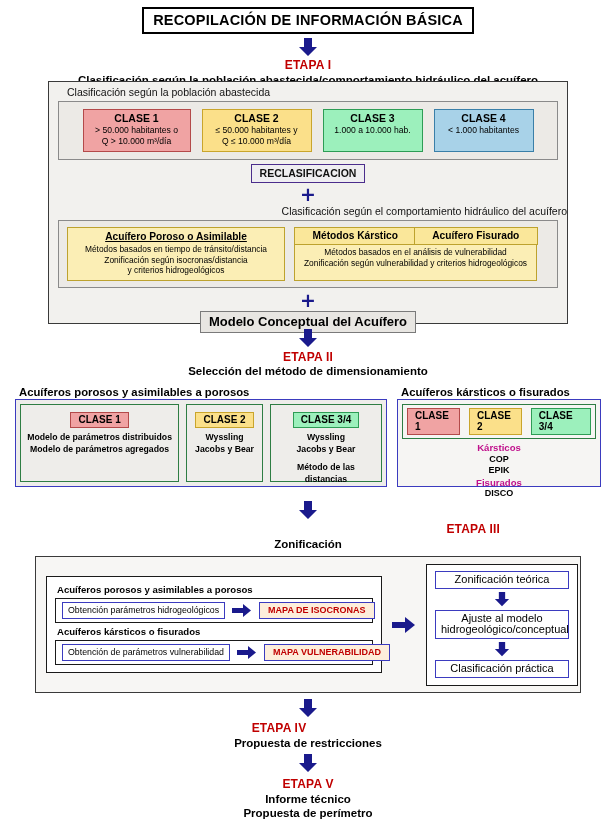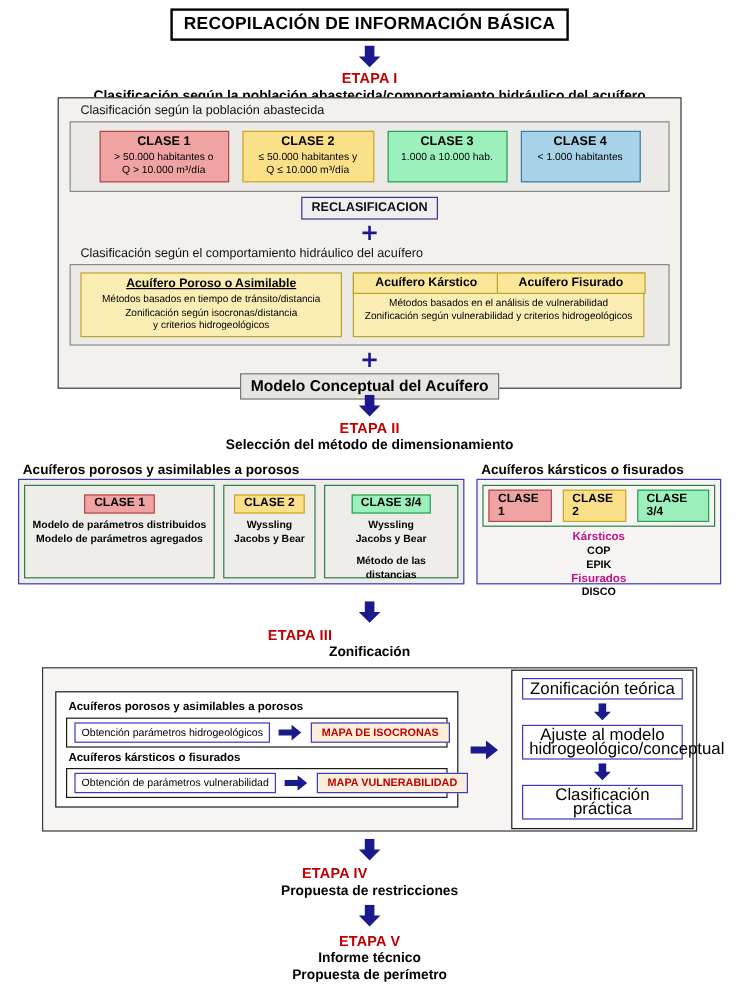--- a/index.html
+++ b/index.html
@@ -147,21 +147,21 @@
   }
   .e3-mapa{
     border:1.2px solid #3b3bbf;background:#fdeedb;color:#c00000;
     font-size:9px;font-weight:bold;padding:2px 8px 3px 8px;white-space:nowrap;
   }
   .e3-right{
     border:1.5px solid #1a1a1a;background:#ffffff;box-sizing:border-box;
     width:152px;padding:6px 8px 7px 8px;text-align:center;
   }
   .e3-node{
-    border:1.2px solid #3b3bbf;background:#fff;font-size:14px;
+    border:1.2px solid #3b3bbf;background:#fff;font-size:11px;
     padding:2px 5px 3px 5px;line-height:11px;
   }
 </style>
 </head>
 <body>
 
 <div class="page">
 
   <div class="title-wrap">
     <div class="title-box">RECOPILACIÓN DE INFORMACIÓN BÁSICA</div>
@@ -202,35 +202,35 @@
         </div>
       </div>
     </div>
 
     <div class="reclas-wrap">
       <div class="reclas">RECLASIFICACION</div>
     </div>
 
     <div class="plus" style="margin-top:3px;">+</div>
 
-    <div class="sect-label" style="padding-top:3px;">Clasificación según el comportamiento hidráulico del acuífero</div>
+    <div class="sect-label" style="padding-top:3px;text-align:right;">Clasificación según el comportamiento hidráulico del acuífero</div>
 
     <div class="inner-grey hydro-grey">
       <div class="hydro-row">
         <div class="yellow-card yc-left">
           <span class="ytitle">Acuífero Poroso o Asimilable</span>
           <div class="ybody">
             <div>Métodos basados en tiempo de tránsito/distancia</div>
             <div>Zonificación según isocronas/distancia</div>
             <div>y criterios hidrogeológicos</div>
           </div>
         </div>
         <div class="yellow-card yc-right">
           <div class="hdr2">
-            <div>Acuífero Kárstico</div>
+            <div>Métodos Kárstico</div>
             <div>Acuífero Fisurado</div>
           </div>
           <div class="body2">
             <div>Métodos basados en el análisis de vulnerabilidad</div>
             <div>Zonificación según vulnerabilidad y criterios hidrogeológicos</div>
           </div>
         </div>
       </div>
     </div>
 
@@ -297,21 +297,21 @@
         </div>
       </div>
     </div>
   </div>
 
   <div class="arrow-down" style="position:absolute;left:0;top:501px;">
     <svg width="20" height="19" viewBox="0 0 20 19" aria-hidden="true">
       <polygon points="6,0 14,0 14,9 19,9 10,18 1,9 6,9" fill="#1a1a8c"></polygon>
     </svg>
   </div>
-  <div class="etapa-label" style="position:absolute;left:0;top:522px;width:500px;">ETAPA III</div>
+  <div class="etapa-label" style="position:absolute;left:0;top:522px;width:500px;text-align:right;">ETAPA III</div>
   <div class="etapa-sub" style="position:absolute;left:0;top:537px;width:616px;">Zonificación</div>
 
   <div class="etapa3-box">
 
     <div class="e3-left">
       <div class="e3-lab">Acuíferos porosos y asimilables a porosos</div>
       <div class="e3-strip">
         <span class="e3-obt">Obtención parámetros hidrogeológicos</span>
         <span class="arrow-right">
           <svg width="20" height="13" viewBox="0 0 20 13" aria-hidden="true">

